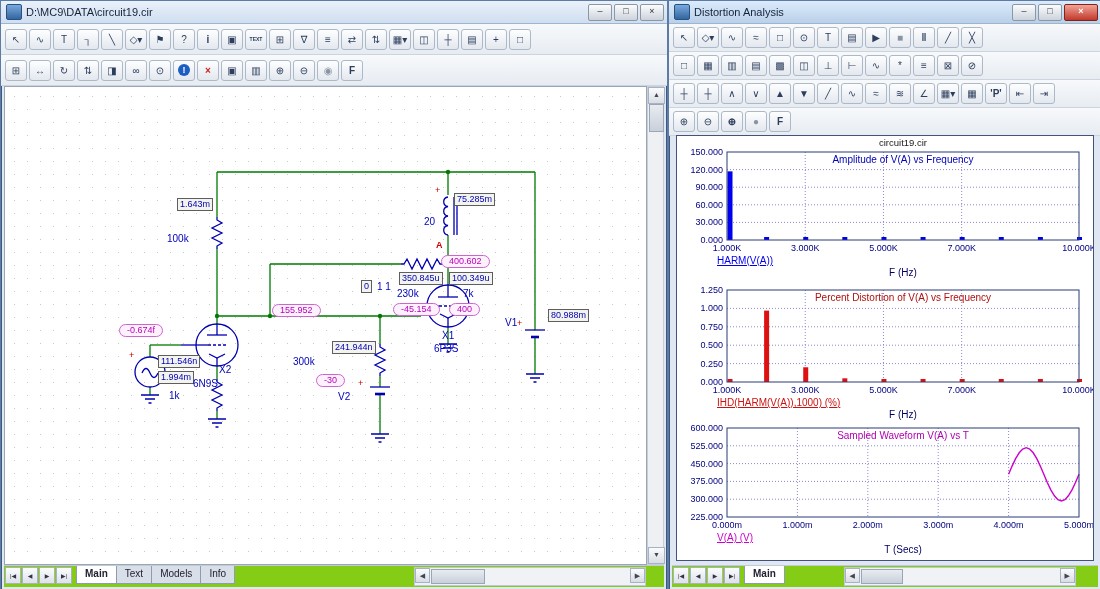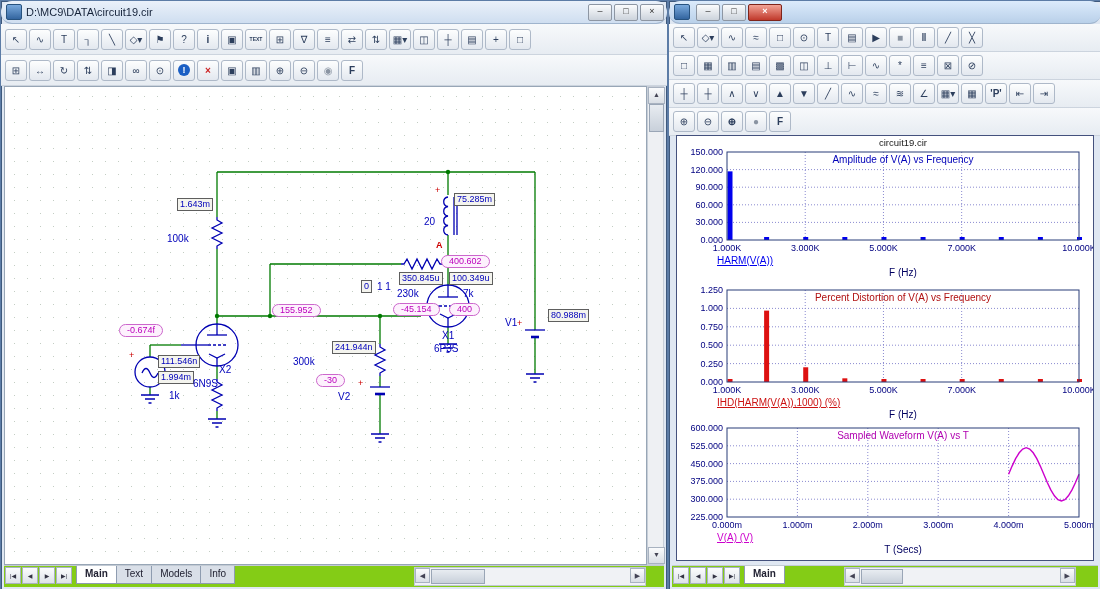--- a/index.html
+++ b/index.html
@@ -2,21 +2,21 @@
 <html><head>
 <meta charset="utf-8">
 <style>
   html,body{margin:0;padding:0;width:1100px;height:589px;overflow:hidden;
     background:#6e7681;font-family:"Liberation Sans",sans-serif;}
   .window{position:absolute;border:1px solid #5c7ca6;background:#dfe7f2;
     box-shadow:0 0 0 1px #3e597d inset;}
   #left-win{left:0;top:0;width:666px;height:589px;}
   #right-win{left:668px;top:0;width:432px;height:589px;}
   .titlebar{height:22px;display:flex;align-items:center;padding:0 3px;
-    background:linear-gradient(#eaf1fa,#cfdef0);border-bottom:1px solid #9fb4cd;border-radius:11px;}
+    background:linear-gradient(#eaf1fa,#cfdef0);border-bottom:1px solid #9fb4cd;}
   .titlebar.active{background:linear-gradient(#dcebfc,#b9d0e9);}
   .win-icon{width:14px;height:14px;border-radius:2px;margin:0 4px 0 2px;
     background:linear-gradient(#79a9dd,#33659f);border:1px solid #27527f;flex:0 0 auto;}
   .title-text{font-size:11px;color:#15233a;white-space:nowrap;overflow:hidden;flex:1;}
   .win-controls{display:flex;}
   .wc{width:22px;height:15px;border:1px solid #8d96a3;border-radius:2px;margin-left:2px;
     background:linear-gradient(#fbfcfd,#ccd3dc);font-size:9px;line-height:13px;text-align:center;color:#333;}
   .wc.close-active{width:32px;background:linear-gradient(#f2a396,#c0392b);color:#fff;border-color:#7e241a;font-weight:bold;}
   .toolbar{display:flex;align-items:center;flex-wrap:nowrap;padding:1px 3px;
     background:linear-gradient(#f7f9fb,#e7ecf2);border-bottom:1px solid #ccd4de;height:28px;box-sizing:border-box;}
@@ -390,20 +390,21 @@
       <span class="hs-btn" style="left:0">◀</span>
       <span class="hs-thumb" style="left:16px;width:52px"></span>
       <span class="hs-btn" style="right:0">▶</span>
     </div>
   </div>
 </div>
 
 <div class="window" id="right-win">
   <div class="titlebar active">
     <span class="win-icon"></span>
+    <span class="title-text">Distortion Analysis</span>
     <span class="win-controls">
       <span class="wc">–</span>
       <span class="wc">□</span>
       <span class="wc close-active">×</span>
     </span>
   </div>
 
   <div class="toolbar">
 
       <button class="tb-btn" title="select-pointer-icon">

